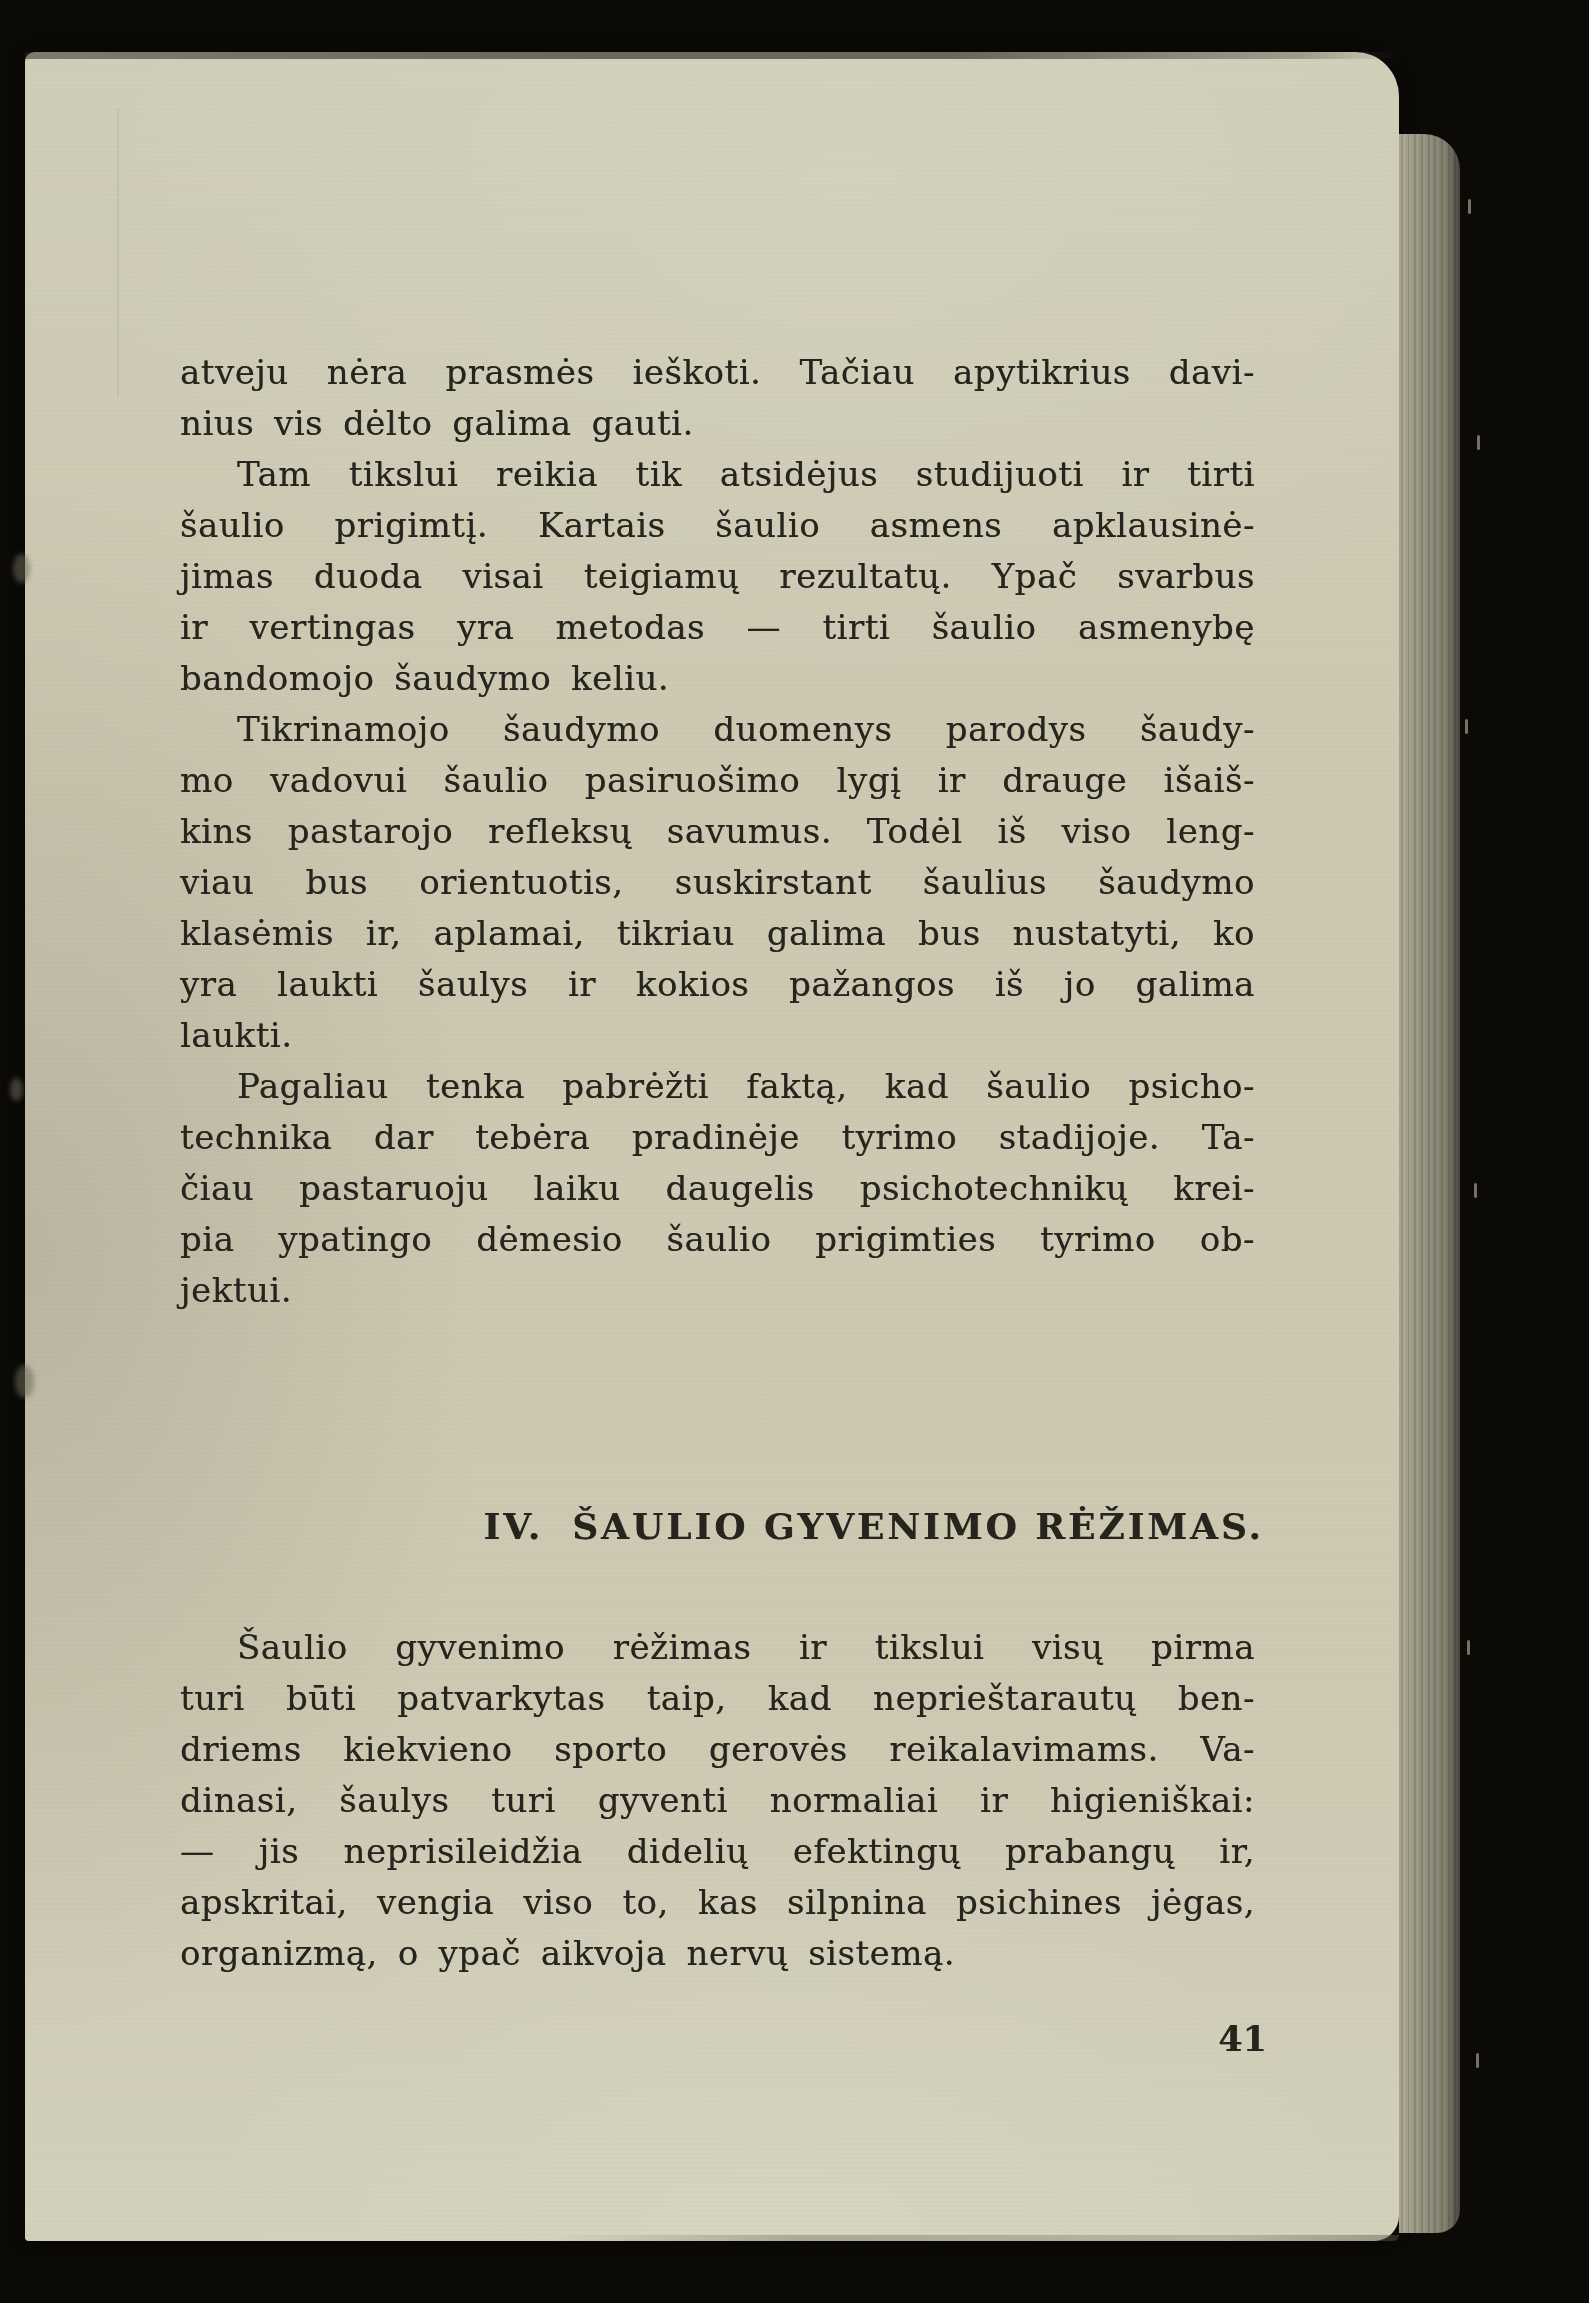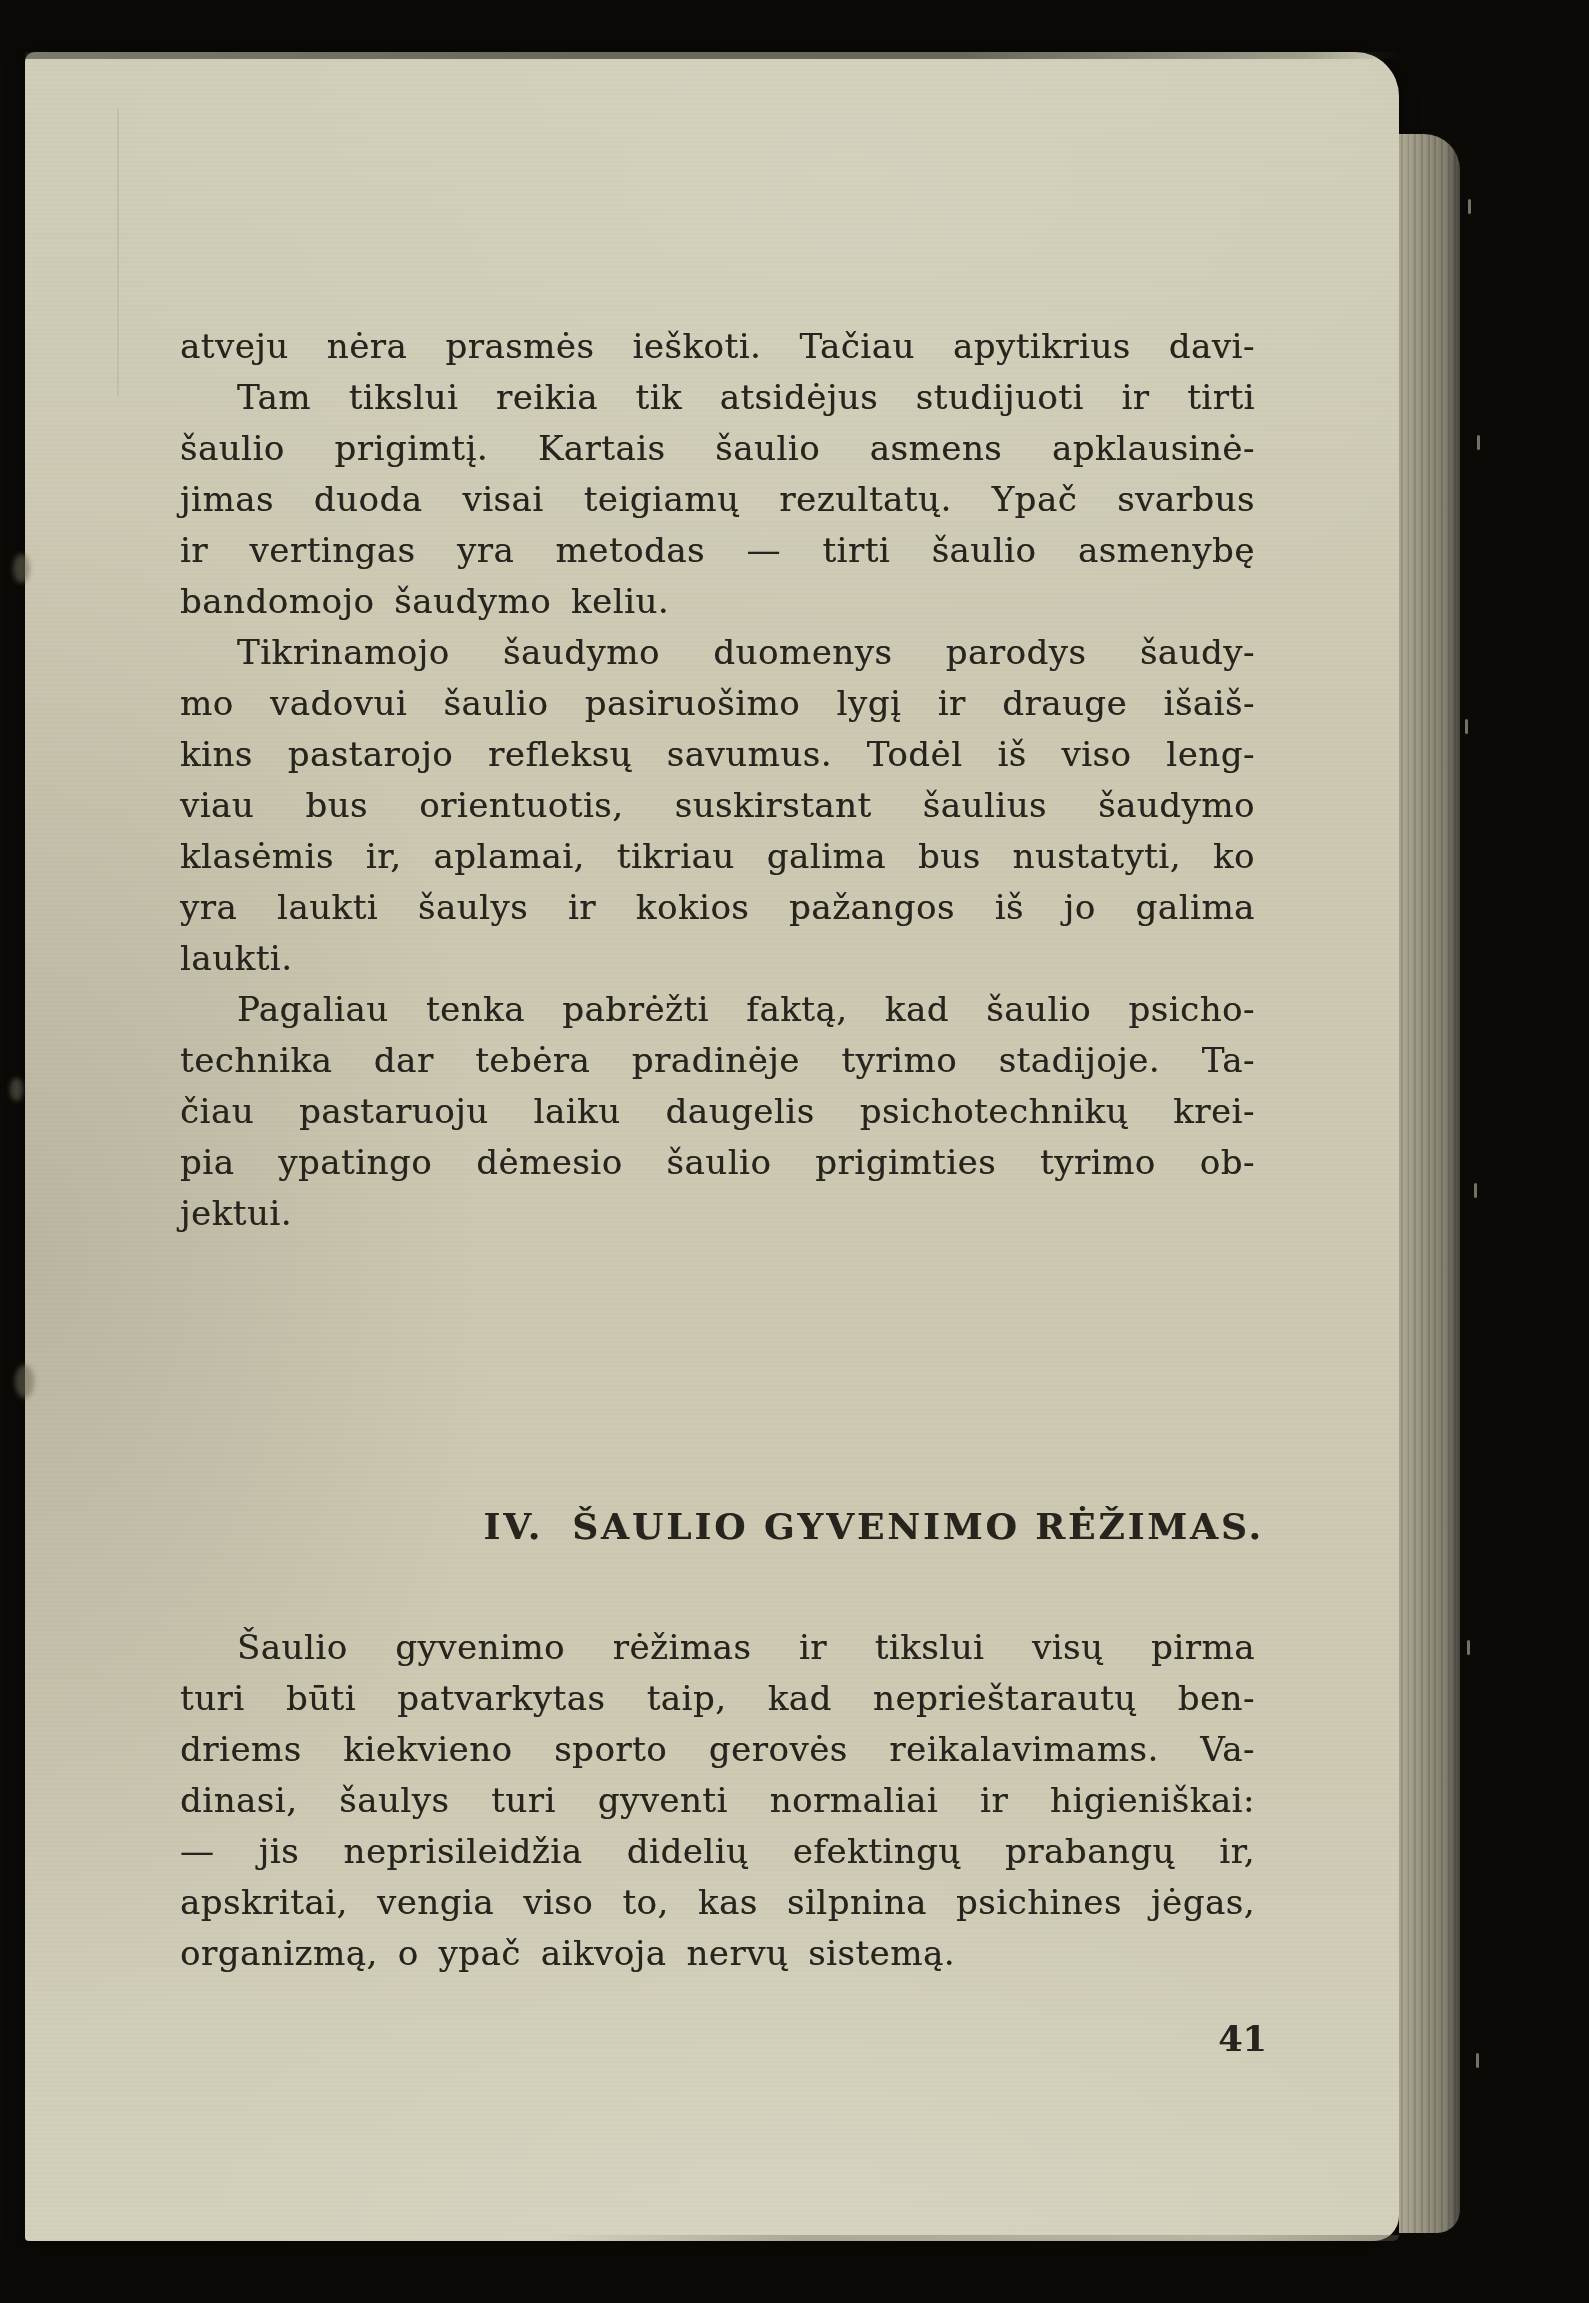--- a/index.html
+++ b/index.html
@@ -64,22 +64,23 @@
     line-height:51px;text-align:center;font-size:35px;font-weight:bold;
     color:#27241e;text-shadow:0.3px 0.3px 0.5px rgba(39,36,30,0.55);
   }
 </style>
 </head>
 <body>
 
 <div class="page">
   <div class="crease"></div>
 
-  <div id="block-top" class="text-block" style="top:269px">
+  <div id="block-top" class="text-block" style="top:295px">
       <div class="textline"><span>atveju</span><span>nėra</span><span>prasmės</span><span>ieškoti.</span><span>Tačiau</span><span>apytikrius</span><span>davi-</span></div>
+      <div class="textline plain">nius vis dėlto galima gauti.</div>
       <div class="textline indent"><span>Tam</span><span>tikslui</span><span>reikia</span><span>tik</span><span>atsidėjus</span><span>studijuoti</span><span>ir</span><span>tirti</span></div>
       <div class="textline"><span>šaulio</span><span>prigimtį.</span><span>Kartais</span><span>šaulio</span><span>asmens</span><span>apklausinė-</span></div>
       <div class="textline"><span>jimas</span><span>duoda</span><span>visai</span><span>teigiamų</span><span>rezultatų.</span><span>Ypač</span><span>svarbus</span></div>
       <div class="textline"><span>ir</span><span>vertingas</span><span>yra</span><span>metodas</span><span>—</span><span>tirti</span><span>šaulio</span><span>asmenybę</span></div>
       <div class="textline plain">bandomojo šaudymo keliu.</div>
       <div class="textline indent"><span>Tikrinamojo</span><span>šaudymo</span><span>duomenys</span><span>parodys</span><span>šaudy-</span></div>
       <div class="textline"><span>mo</span><span>vadovui</span><span>šaulio</span><span>pasiruošimo</span><span>lygį</span><span>ir</span><span>drauge</span><span>išaiš-</span></div>
       <div class="textline"><span>kins</span><span>pastarojo</span><span>refleksų</span><span>savumus.</span><span>Todėl</span><span>iš</span><span>viso</span><span>leng-</span></div>
       <div class="textline"><span>viau</span><span>bus</span><span>orientuotis,</span><span>suskirstant</span><span>šaulius</span><span>šaudymo</span></div>
       <div class="textline"><span>klasėmis</span><span>ir,</span><span>aplamai,</span><span>tikriau</span><span>galima</span><span>bus</span><span>nustatyti,</span><span>ko</span></div>

